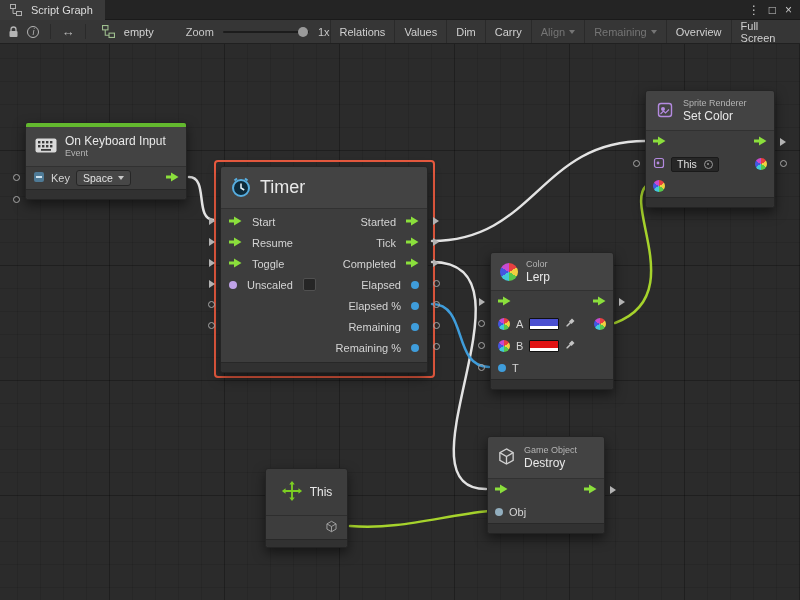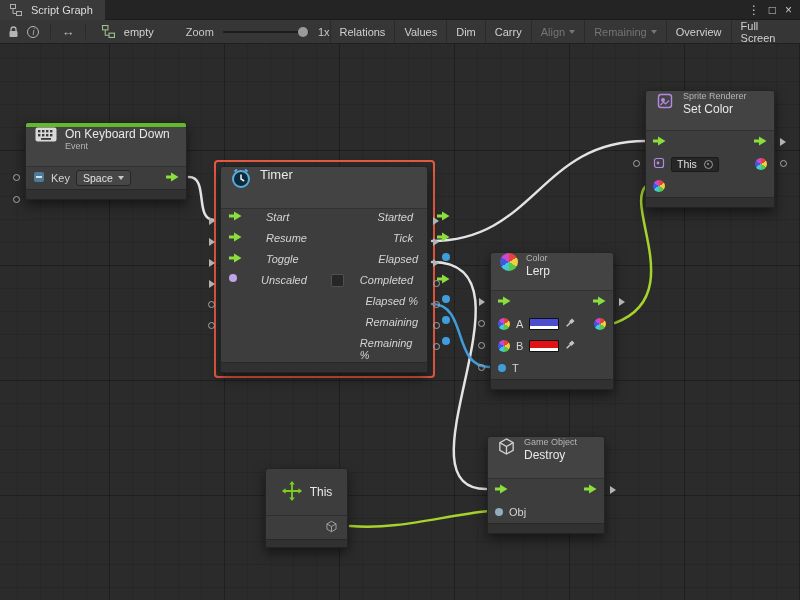--- a/index.html
+++ b/index.html
@@ -39,21 +39,21 @@
     background-position:-6px -9px; overflow:hidden; }
   .wires { position:absolute; left:0; top:0; z-index:1; pointer-events:none; }
   .wire { fill:none; stroke-width:2.5; stroke-linecap:round; }
   .wire.flow { stroke:#e3e3e3; }
   .wire.float { stroke:#3f9ddb; }
   .wire.object { stroke:#a6d32c; }
 
   
   .node { position:absolute; background:#3d3d3d; border:1px solid #242424; border-radius:3px;
           box-shadow:0 5px 12px rgba(0,0,0,.5); font-size:11px; color:#d4d4d4; z-index:2; }
-  .hdr { display:flex; align-items:flex-start; gap:8px; padding:0 9px; background:#434343; border-bottom:1px solid #313131; border-radius:3px 3px 0 0; }
+  .hdr { display:flex; align-items:center; gap:8px; padding:0 9px; background:#434343; border-bottom:1px solid #313131; border-radius:3px 3px 0 0; }
   .titles { display:flex; flex-direction:column; justify-content:center; line-height:1.2; }
   .t1 { font-size:12px; color:#e8e8e8; }
   .t0 { font-size:9px; color:#b4b4b4; }
   .ftr { height:10px; background:#313131; border-top:1px solid #282828; border-radius:0 0 3px 3px; }
   .row { display:flex; align-items:center; gap:6px; padding:0 7px; height:22px; }
   .accent { height:4px; background:#63b92e; border-radius:2px 2px 0 0; }
 
   .parrow svg path { fill:#8bdf3c; }
   .dot { width:8px; height:8px; border-radius:50%; flex:0 0 auto; }
   .dot.float { background:#3f9ddb; }
@@ -73,21 +73,21 @@
   .picker::after { content:""; position:absolute; inset:2.5px; background:#9a9a9a; border-radius:50%; }
 
   
   .op { position:absolute; }
   .oc { width:7px; height:7px; border:1.5px solid #a5a5a5; border-radius:50%; background:transparent; }
   .otri { width:0; height:0; border-top:4px solid transparent; border-bottom:4px solid transparent; border-left:6.5px solid #b3b3b3; }
 
   
   .tbody { display:flex; justify-content:space-between; padding:2px 0 4px; }
   .tcol { display:flex; flex-direction:column; }
-  .trow { height:21px; display:flex; gap:24px; padding:0 8px;font-style:italic; }
+  .trow { height:21px; display:flex; align-items:center; gap:10px; padding:0 8px; }
   .trow.out { justify-content:flex-end; }
   .selection { position:absolute; border:2px solid #e85a3f; border-radius:4px; z-index:2; pointer-events:none; }
 
   .this-main { height:46px; display:flex; align-items:center; justify-content:center; gap:7px; }
   .this-out-row { height:24px; border-top:1px solid #2e2e2e; display:flex; align-items:center; justify-content:flex-end; padding:0 9px; }
   .spacer { flex:1; }
   label, span { cursor:default; }
 </style>
 </head>
 <body>
@@ -192,21 +192,21 @@
               <rect x="11" y="3" width="2.4" height="2.4" fill="#3a3a3a"></rect>
               <rect x="15" y="3" width="2.4" height="2.4" fill="#3a3a3a"></rect>
               <rect x="3" y="7" width="2.4" height="2.4" fill="#3a3a3a"></rect>
               <rect x="7" y="7" width="2.4" height="2.4" fill="#3a3a3a"></rect>
               <rect x="11" y="7" width="2.4" height="2.4" fill="#3a3a3a"></rect>
               <rect x="15" y="7" width="2.4" height="2.4" fill="#3a3a3a"></rect>
               <rect x="6" y="11" width="10" height="1.8" fill="#3a3a3a"></rect>
             </svg>
         </span>
         <span class="titles">
-          <span class="t1">On Keyboard Down</span>
+          <span class="t1">On Keyboard Input</span>
           <span class="t0">Event</span>
         </span>
       </div>
       <div class="row">
         <span><svg width="12" height="12">
               <rect x="1" y="1" width="10" height="10" rx="2" fill="#4e7a96"></rect>
               <rect x="3" y="5" width="6" height="2" fill="#cfe3ef"></rect>
             </svg></span>
         <span>Key</span>
         <span class="dd">
@@ -227,21 +227,21 @@
     <div class="node" style="left:220px; top:122px; width:208px;">
       <div class="hdr" style="height:42px;">
         <span>
           <svg width="22" height="22" viewBox="0 0 22 22">
               <path d="M4.5,4.5 L7,2.5" stroke="#57aee0" stroke-width="2" fill="none"></path>
               <path d="M17.5,4.5 L15,2.5" stroke="#57aee0" stroke-width="2" fill="none"></path>
               <circle cx="11" cy="12" r="8" fill="#0e2a3a" stroke="#57aee0" stroke-width="2"></circle>
               <path d="M11,7.5 V12 L14.2,14" stroke="#eaf5fc" stroke-width="1.5" fill="none"></path>
             </svg>
         </span>
-        <span class="t1" style="font-size:13px;">Timer</span>
+        <span class="t1" style="font-size:18px;">Timer</span>
       </div>
       <div class="tbody">
         <div class="tcol">
           <div class="trow">
               <span class="parrow"><svg width="13" height="10" viewBox="0 0 13 10">
                   <path d="M0,3.5 H5 V0.5 L12.5,5 L5,9.5 V6.5 H0 Z"></path>
                 </svg></span>
               <span>Start</span>
             </div>
           <div class="trow">
@@ -269,28 +269,28 @@
                   <path d="M0,3.5 H5 V0.5 L12.5,5 L5,9.5 V6.5 H0 Z"></path>
                 </svg></span>
             </div>
           <div class="trow out">
               <span>Tick</span>
               <span class="parrow"><svg width="13" height="10" viewBox="0 0 13 10">
                   <path d="M0,3.5 H5 V0.5 L12.5,5 L5,9.5 V6.5 H0 Z"></path>
                 </svg></span>
             </div>
           <div class="trow out">
+              <span>Completed</span>
+              <span class="parrow"><svg width="13" height="10" viewBox="0 0 13 10">
+                  <path d="M0,3.5 H5 V0.5 L12.5,5 L5,9.5 V6.5 H0 Z"></path>
+                </svg></span>
+            </div>
+          <div class="trow out">
               <span>Elapsed</span>
               <span class="dot float"></span>
-            </div>
-          <div class="trow out">
-              <span>Completed</span>
-              <span class="parrow"><svg width="13" height="10" viewBox="0 0 13 10">
-                  <path d="M0,3.5 H5 V0.5 L12.5,5 L5,9.5 V6.5 H0 Z"></path>
-                </svg></span>
             </div>
           <div class="trow out">
               <span>Elapsed %</span>
               <span class="dot float"></span>
             </div>
           <div class="trow out">
               <span>Remaining</span>
               <span class="dot float"></span>
             </div>
           <div class="trow out">

